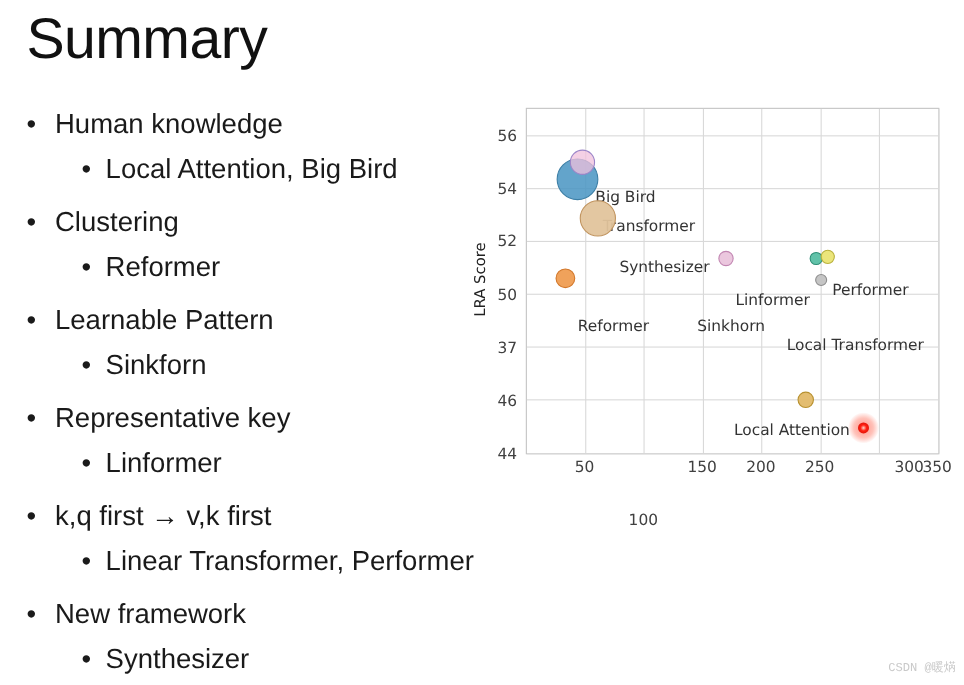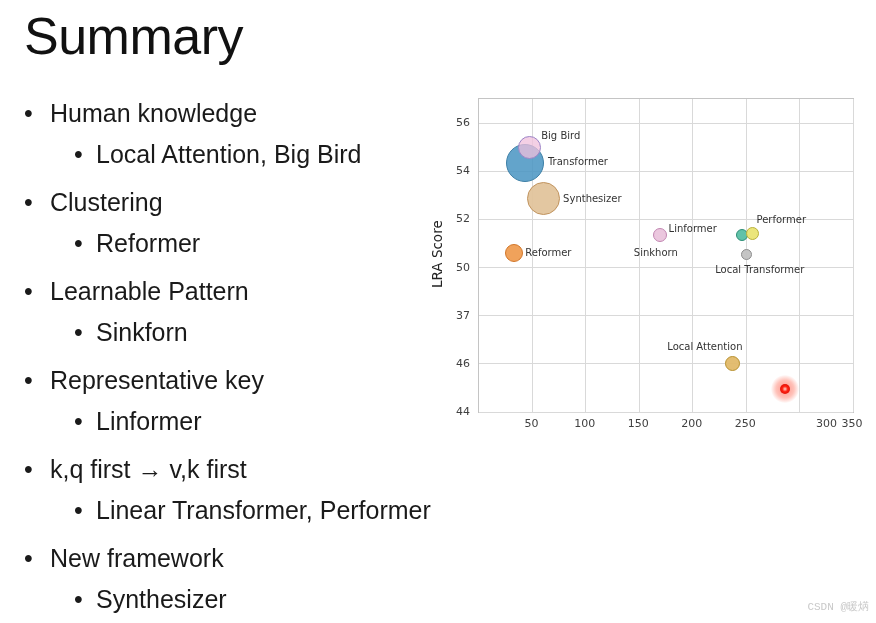--- a/index.html
+++ b/index.html
@@ -15,23 +15,23 @@
   .brow.sub .dot{width:22px;flex:0 0 22px;}
   
   .chart{position:absolute;left:430px;top:88px;width:446px;height:366px;
          font-family:"DejaVu Sans",sans-serif;}
   .plot{position:absolute;left:48px;top:10px;width:374px;height:313px;
         border:1px solid #c4c4c4;background:#fff;}
   .gridline{position:absolute;background:#d9d9d9;}
   .gridline.v{width:1px;top:0;bottom:0;}
   .gridline.h{height:1px;left:0;right:0;}
   .bubble{position:absolute;border-radius:50%;box-sizing:border-box;}
-  .pt-label{position:absolute;font-size:10px;color:#333;white-space:nowrap;
-            transform:translateY(-50%);}
-  .tick{position:absolute;font-size:11px;color:#404040;}
+  .pt-label{position:absolute;font-size:14px;color:#333;white-space:nowrap;
+            transform:translateY(-50%);margin-top:45px;}
+  .tick{position:absolute;font-size:14px;color:#404040;}
   .tick.x{width:30px;text-align:center;top:329px;}
   .tick.y{width:32px;text-align:right;left:8px;}
   .xlabel{position:absolute;left:48px;width:374px;top:341px;text-align:center;
           font-size:13.5px;color:#222;}
   .ylabel{position:absolute;left:-2px;top:10px;height:313px;width:18px;
           display:flex;align-items:center;justify-content:center;
           writing-mode:vertical-rl;transform:rotate(180deg);
           font-size:13.5px;color:#222;}
   .laser{position:absolute;width:28px;height:28px;border-radius:50%;
          background:radial-gradient(circle,rgba(255,60,40,0.55) 0%,rgba(255,80,55,0.35) 45%,rgba(255,90,60,0) 72%);}
@@ -143,21 +143,21 @@
         <div class="pt-label" style="left: 277.554px; top: 119.831px;">Performer</div>
         <div class="bubble" style="left: 261.643px; top: 149.555px; height: 11px; width: 11px; background: rgba(194, 194, 194, 0.95); border: 1px solid rgb(142, 142, 142);"></div>
         <div class="pt-label" style="left: 236.143px; top: 170.055px;">Local Transformer</div>
         <div class="bubble" style="left: 245.751px; top: 257.346px; height: 15px; width: 15px; background: rgba(226, 185, 105, 0.95); border: 1px solid rgb(184, 145, 47);"></div>
         <div class="pt-label" style="left: 188.251px; top: 246.846px;">Local Attention</div>
         <div class="laser" style="left: 291.611px; top: 276.127px;">
           <div class="ring"></div>
         </div>
       </div>
   <div class="tick x" style="left: 86.4286px;">50</div>
-      <div class="tick x" style="left: 139.857px;">100</div>
+      <div class="tick x" style="left: 139.857px; margin-top: 48px;">100</div>
       <div class="tick x" style="left: 193.286px;">150</div>
       <div class="tick x" style="left: 246.714px;">200</div>
       <div class="tick x" style="left: 300.143px;">250</div>
       <div class="tick x" style="left: 353.571px; margin-left: 28px;">300</div>
       <div class="tick x" style="left: 407px;">350</div>
       <div class="tick y" style="top: 317px;">44</div>
       <div class="tick y" style="top: 268.846px;">46</div>
       <div class="tick y" style="top: 220.692px;">37</div>
       <div class="tick y" style="top: 172.538px;">50</div>
       <div class="tick y" style="top: 124.385px;">52</div>

